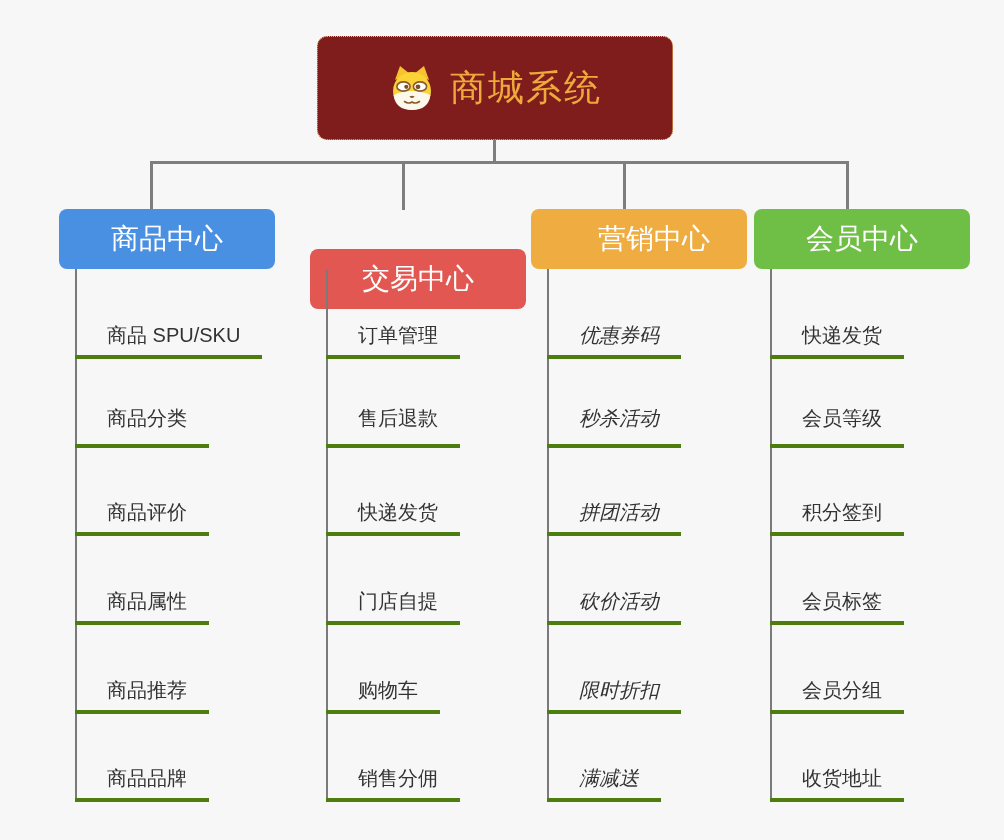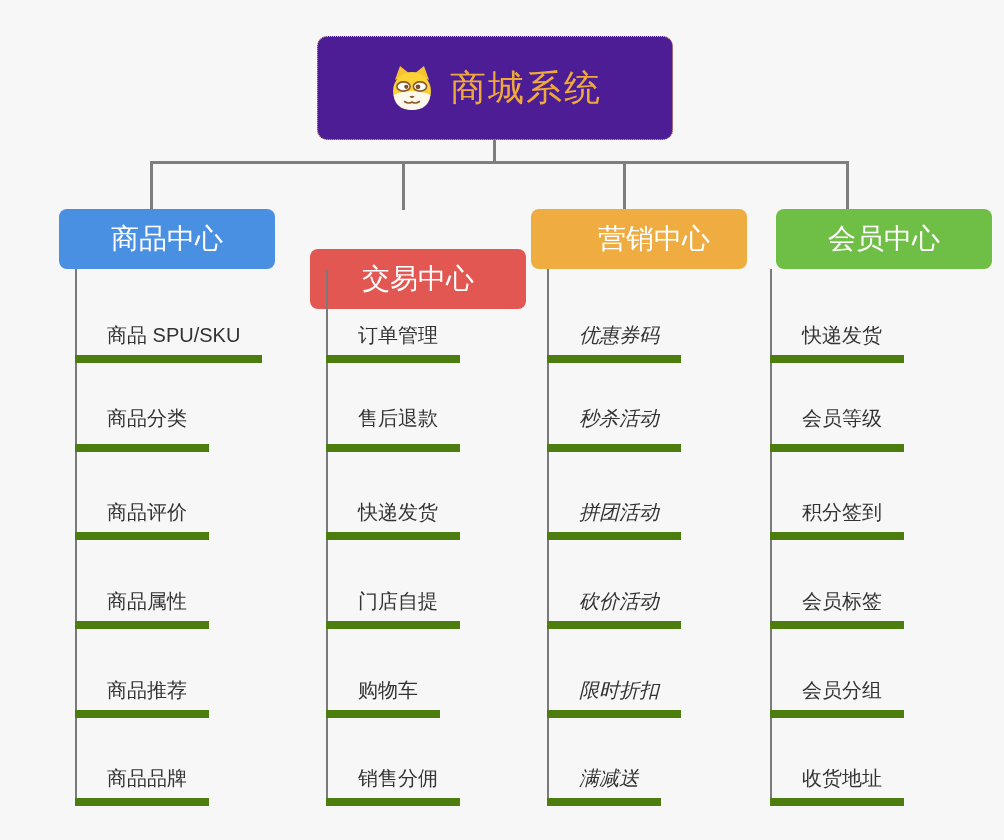--- a/index.html
+++ b/index.html
@@ -5,21 +5,21 @@
   html,body { margin:0; padding:0; }
   .canvas {
     position:relative; width:1004px; height:840px;
     background:#f7f7f7; overflow:hidden;
     font-family:"Liberation Sans", sans-serif;
   }
 
   
   .root-node {
     position:absolute; left:317px; top:36px; width:356px; height:104px;
-    background:#4c1d95; border:1px dotted #f2b75b; border-radius:10px;
+    background:#7f1d1d; border:1px dotted #f2b75b; border-radius:10px;
     display:flex; align-items:center; justify-content:center; gap:14px;
     box-sizing:border-box;
   }
   .root-title { font-size:36px; color:#efa83b; letter-spacing:2px; }
   .doge { width:48px; height:48px; flex:0 0 auto; }
 
   
   .line { position:absolute; background:#7e7e7e; }
   .rail { left:151px; top:161px; width:696px; height:3px; }
   .stub { left:493px; top:140px; width:3px; height:24px; }
@@ -30,31 +30,31 @@
   
   .branch-box {
     position:absolute; top:209px; width:216px; height:60px;
     border-radius:8px; color:#ffffff; font-size:28px;
     display:flex; align-items:center; justify-content:center;
     box-sizing:border-box; cursor:default;
   }
   .branch-box.c0 { left:59px;  background:#4a90e2; }
   .branch-box.c1 { left:310px; background:#e25751; }
   .branch-box.c2 { left:531px; background:#efac40;padding-left:30px; }
-  .branch-box.c3 { left:776px; background:#6fbe45; }
+  .branch-box.c3 { left:754px; background:#6fbe45; }
 
   
   .spine { position:absolute; top:269px; width:2px; height:531px; background:#7a7a7a; }
   .spine.c0 { left:75px; } .spine.c1 { left:326px; }
   .spine.c2 { left:547px; } .spine.c3 { left:770px; }
 
   
   .item {
     position:absolute; height:40px; box-sizing:content-box;
-    border-bottom:8px solid #4d7c0f;
+    border-bottom:4px solid #4d7c0f;
     padding:0 22px 6px 32px;
     display:flex; align-items:flex-end;
     font-size:20px; color:#333333; white-space:nowrap; cursor:default;
   }
   .item.c0 { left:75px; } .item.c1 { left:326px; }
   .item.c2 { left:547px;font-style:italic; } .item.c3 { left:770px; }
   .item.r0 { top:309px; } .item.r1 { top:398px;align-items:center; }
   .item.r2 { top:486px; } .item.r3 { top:575px; }
   .item.r4 { top:664px; } .item.r5 { top:752px; }
 </style>

